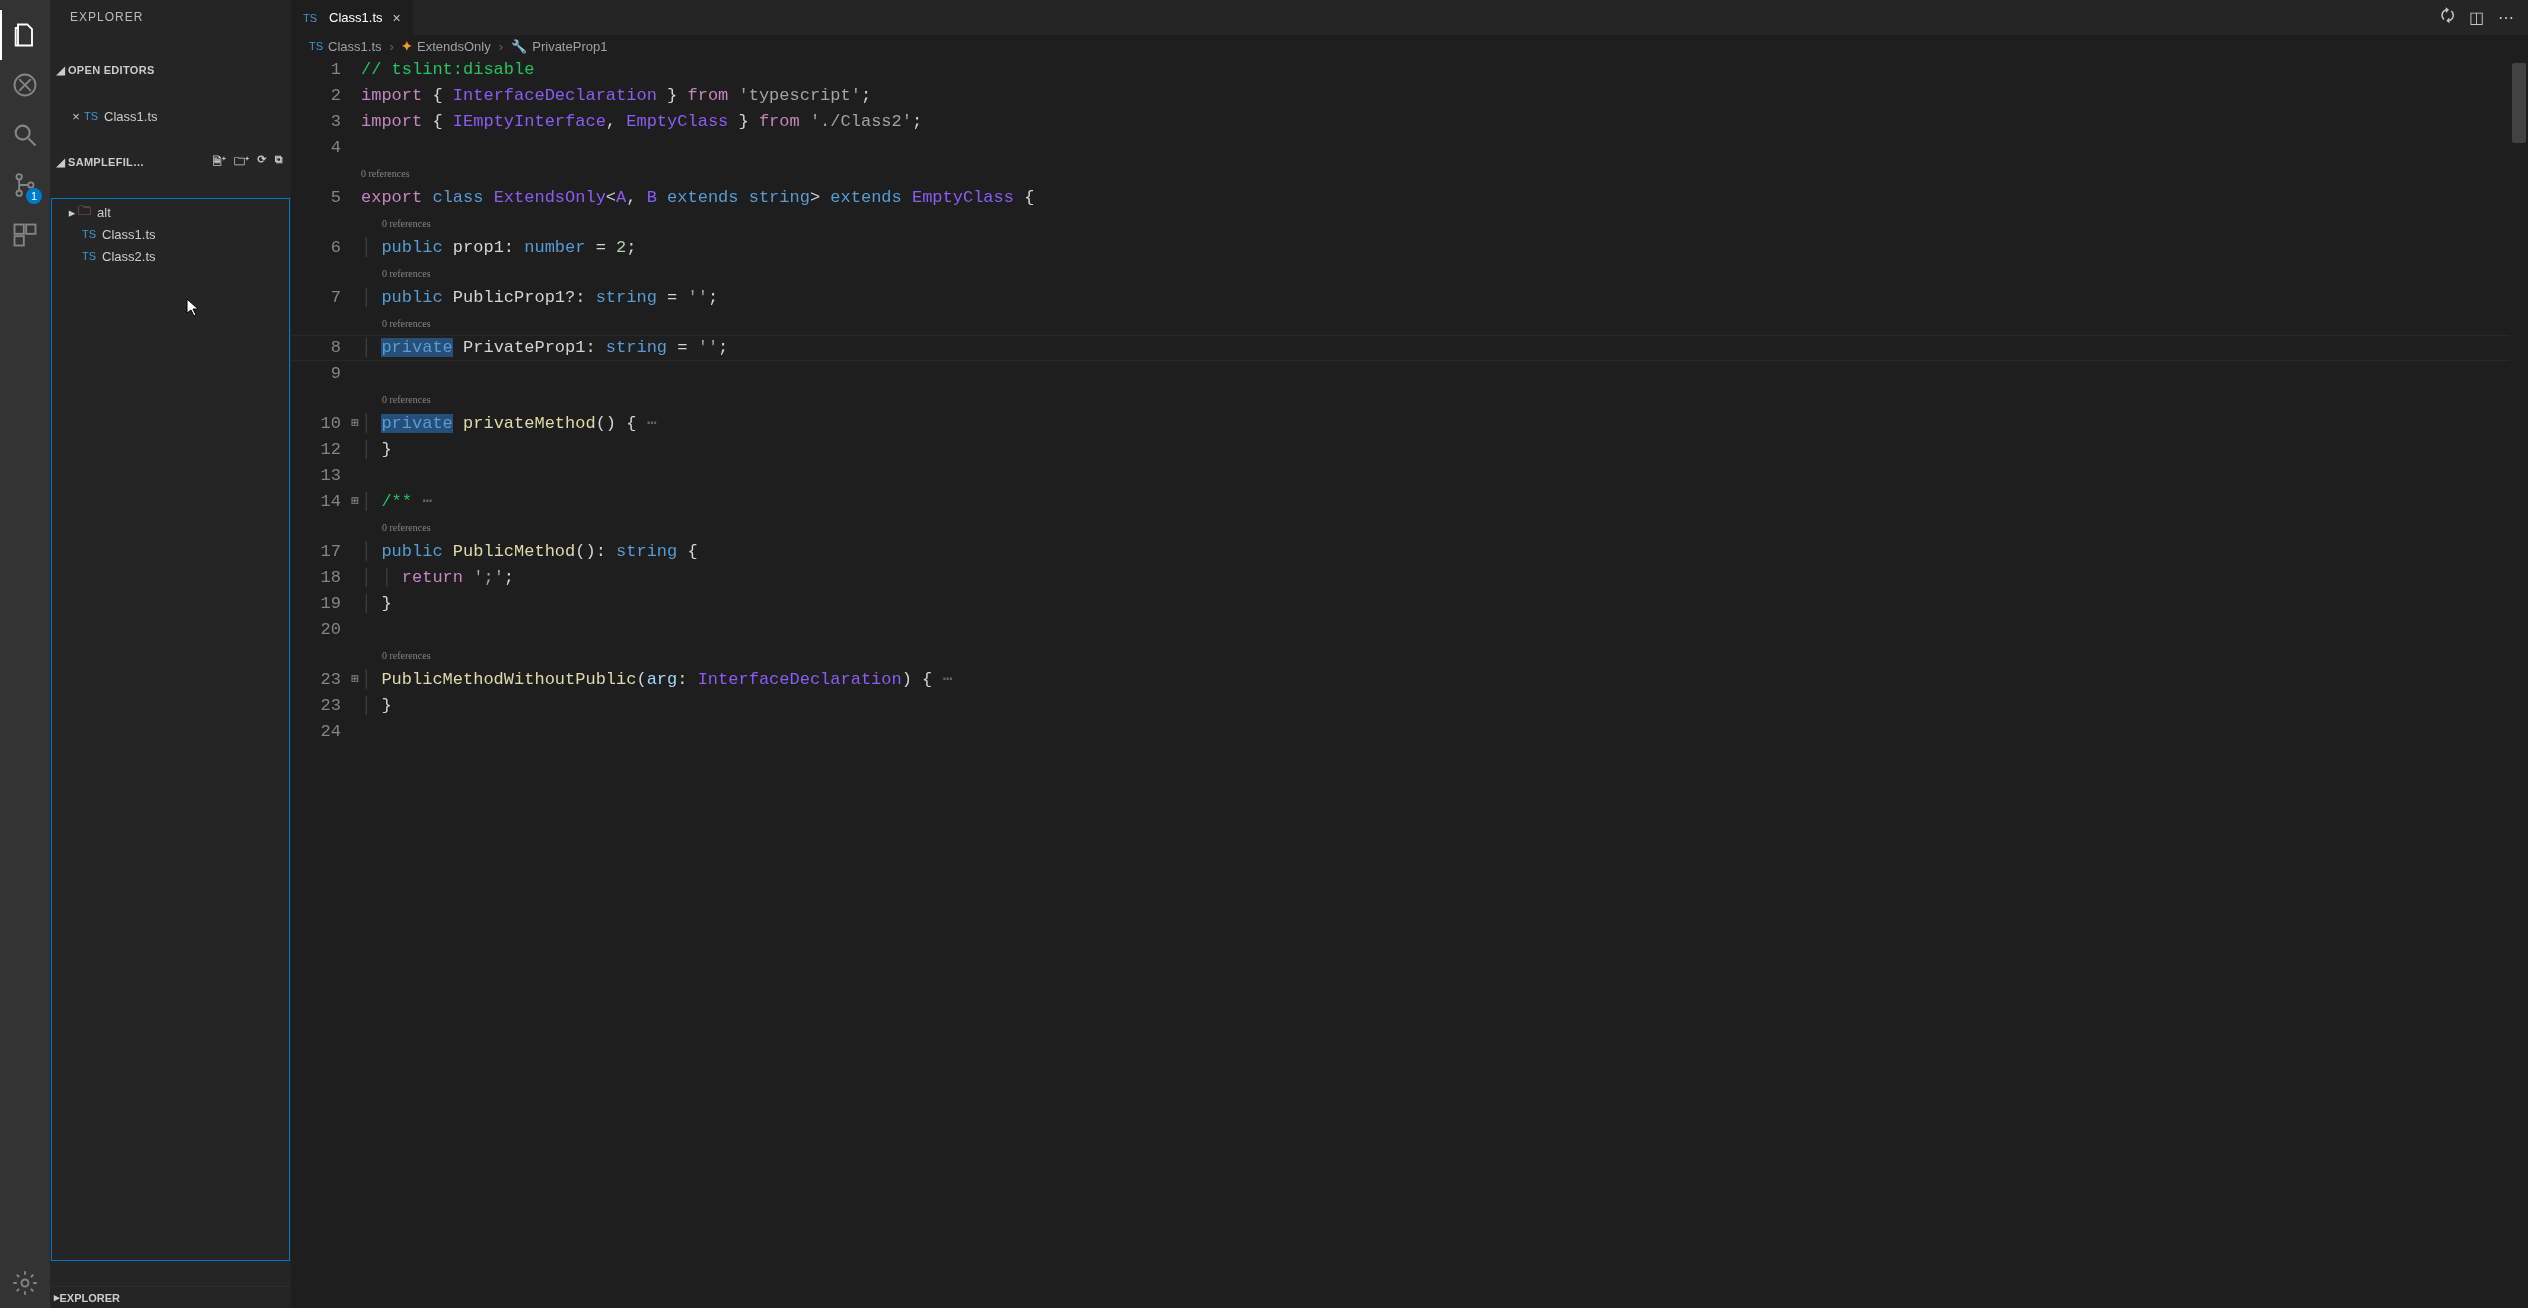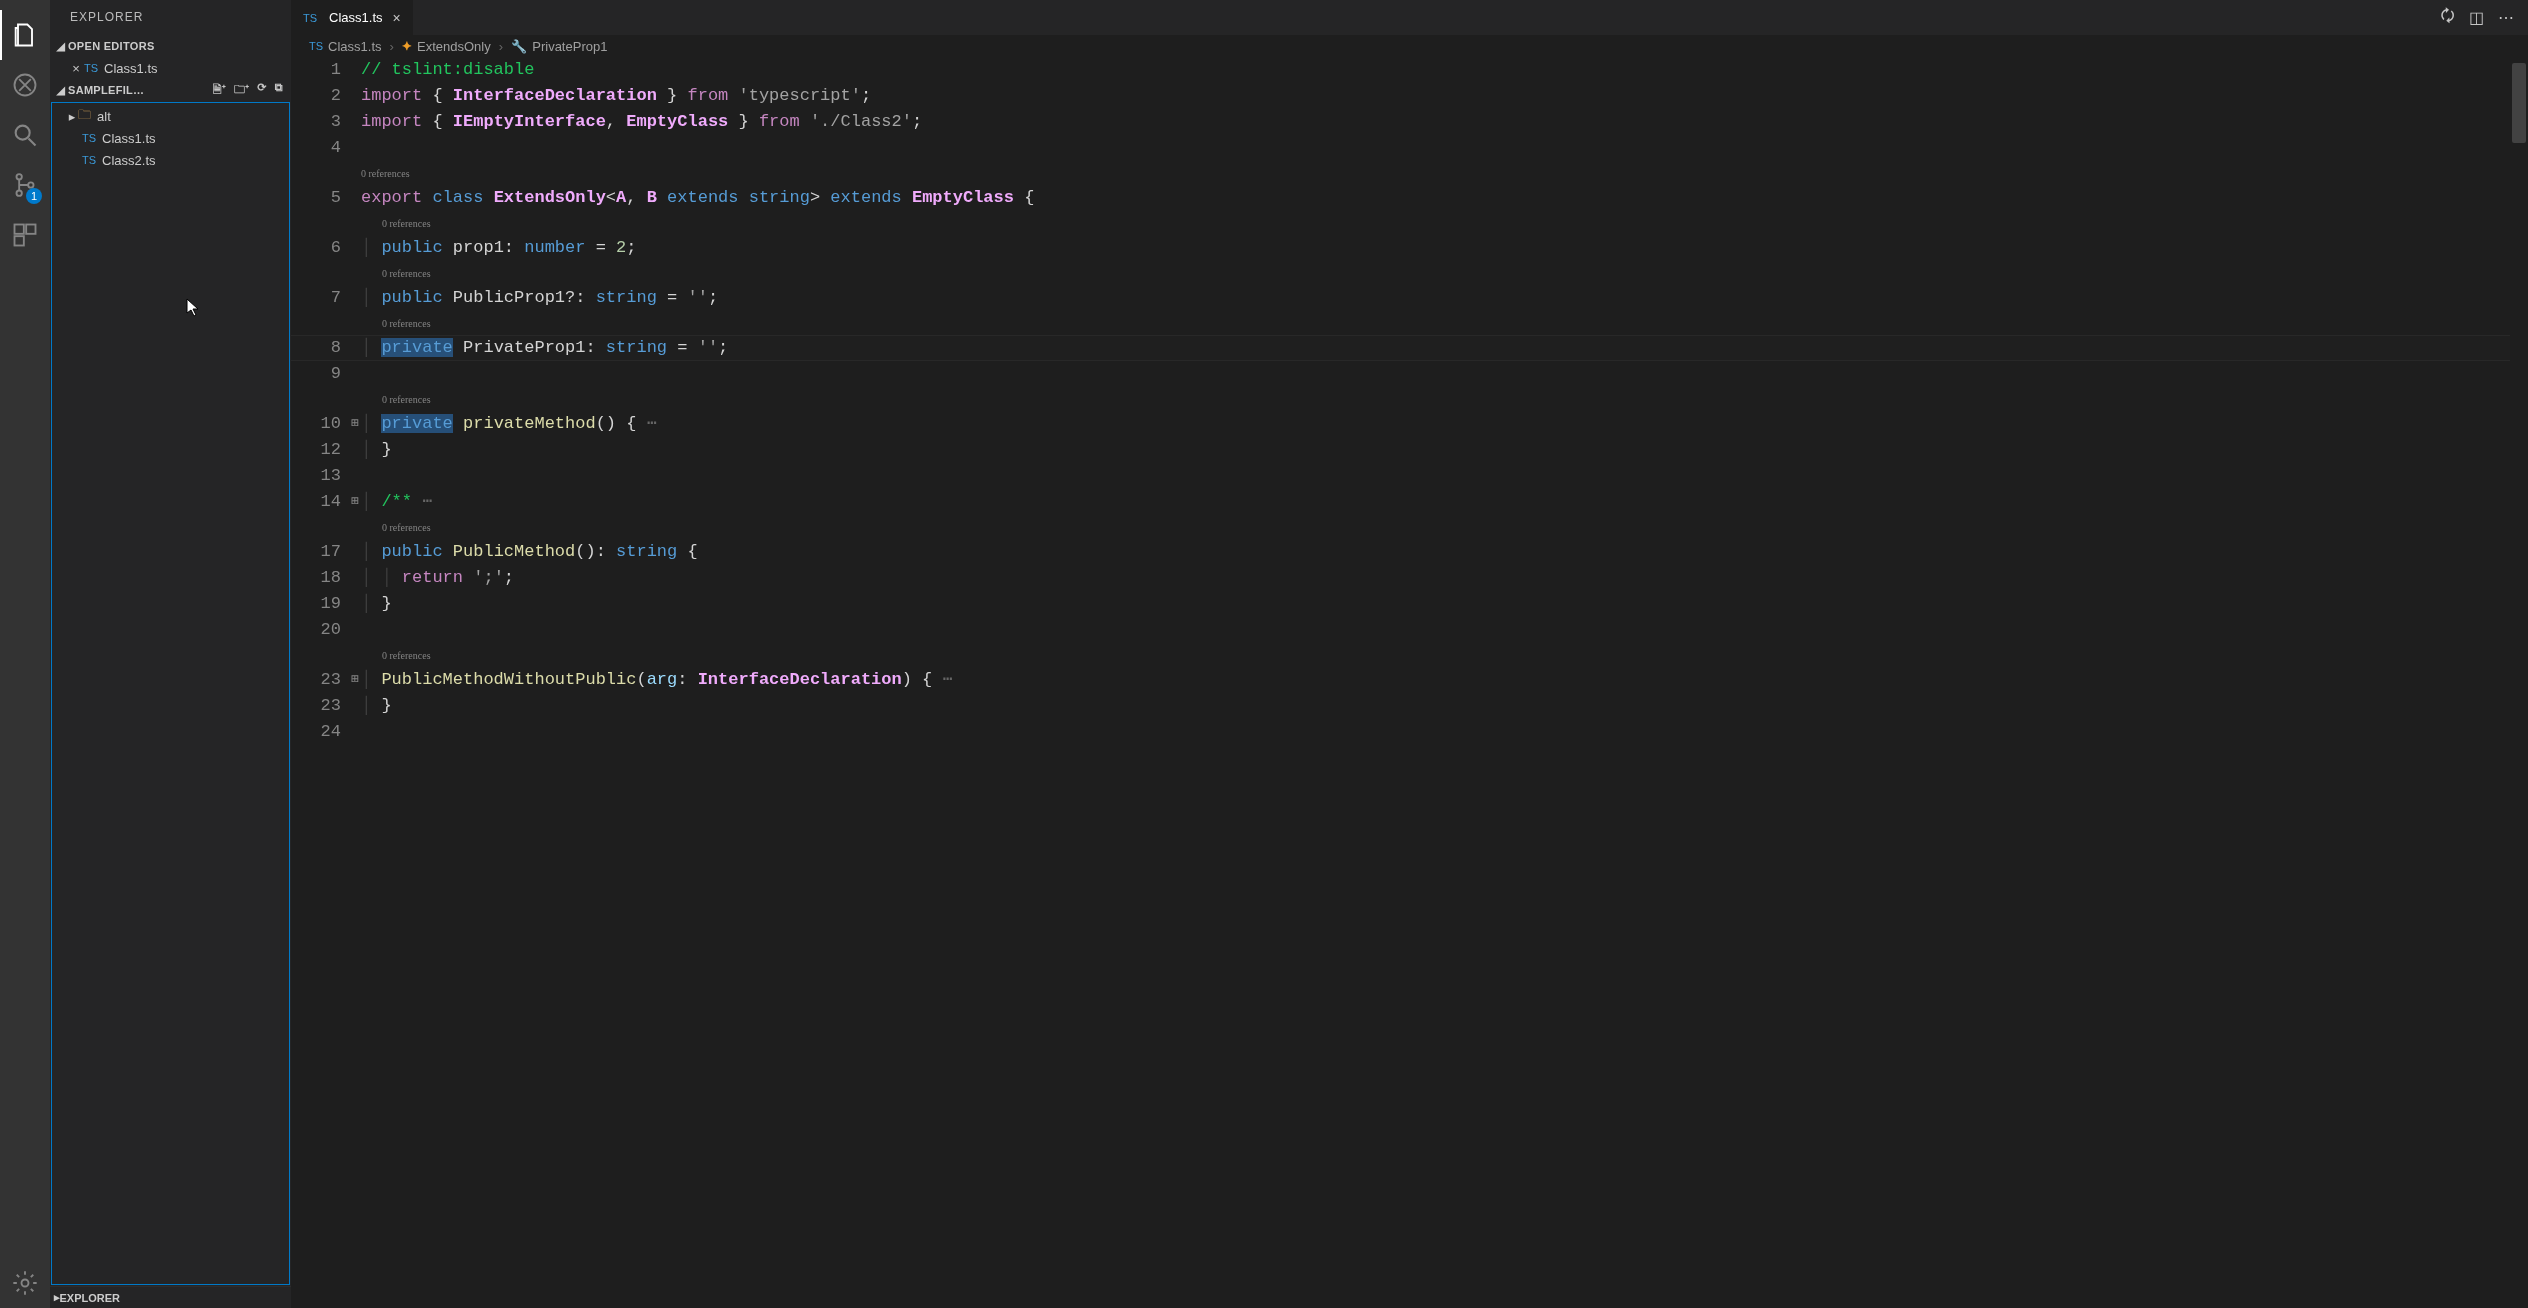--- a/index.html
+++ b/index.html
@@ -60,20 +60,21 @@
     padding:0 3px;
   }
   .activity-spacer { flex: 1; }
   
   .sidebar {
     width: 241px;
     background: #252526;
     display: flex;
     flex-direction: column;
     font-size: 13px;
+    gap: 24px;
   }
   .sidebar-title {
     height: 35px;
     line-height: 35px;
     padding-left: 20px;
     color: #bbbbbb;
     font-size: 12px;
     letter-spacing: 1px;
   }
   .section-header {
@@ -165,21 +166,21 @@
   }
   .code-col .codelens.i1 { padding-left:21px;}
   .active-line {
     position:absolute; left:0; right:18px; height:26px; pointer-events:none;
     border-top:1px solid #282828; border-bottom:1px solid #282828; background:rgba(255,255,255,.008);
   }
   
   .c  { color:#22c55e;}   
   .k  { color:#569cd6;}   
   .k2 { color:#c586c0;}   
-  .t  { color:#f0abfc;font-weight:bold;}   
+  .t  { color:#8b5cf6;}   
   .s  { color:#a3a3a3;}   
   .n  { color:#b5cea8;}   
   .p  { color:#9cdcfe;}   
   .fn { color:#dcdcaa;}   
   .sel{ background:#264f78;}
   .fold-dots{color:#666;}
   .indent-guide{color:#404040; user-select:none;}
   .scrollbar-thin {
     position:absolute; right:2px; top:6px; width:14px; height:80px; background:#424242; border-radius:2px;
   }

